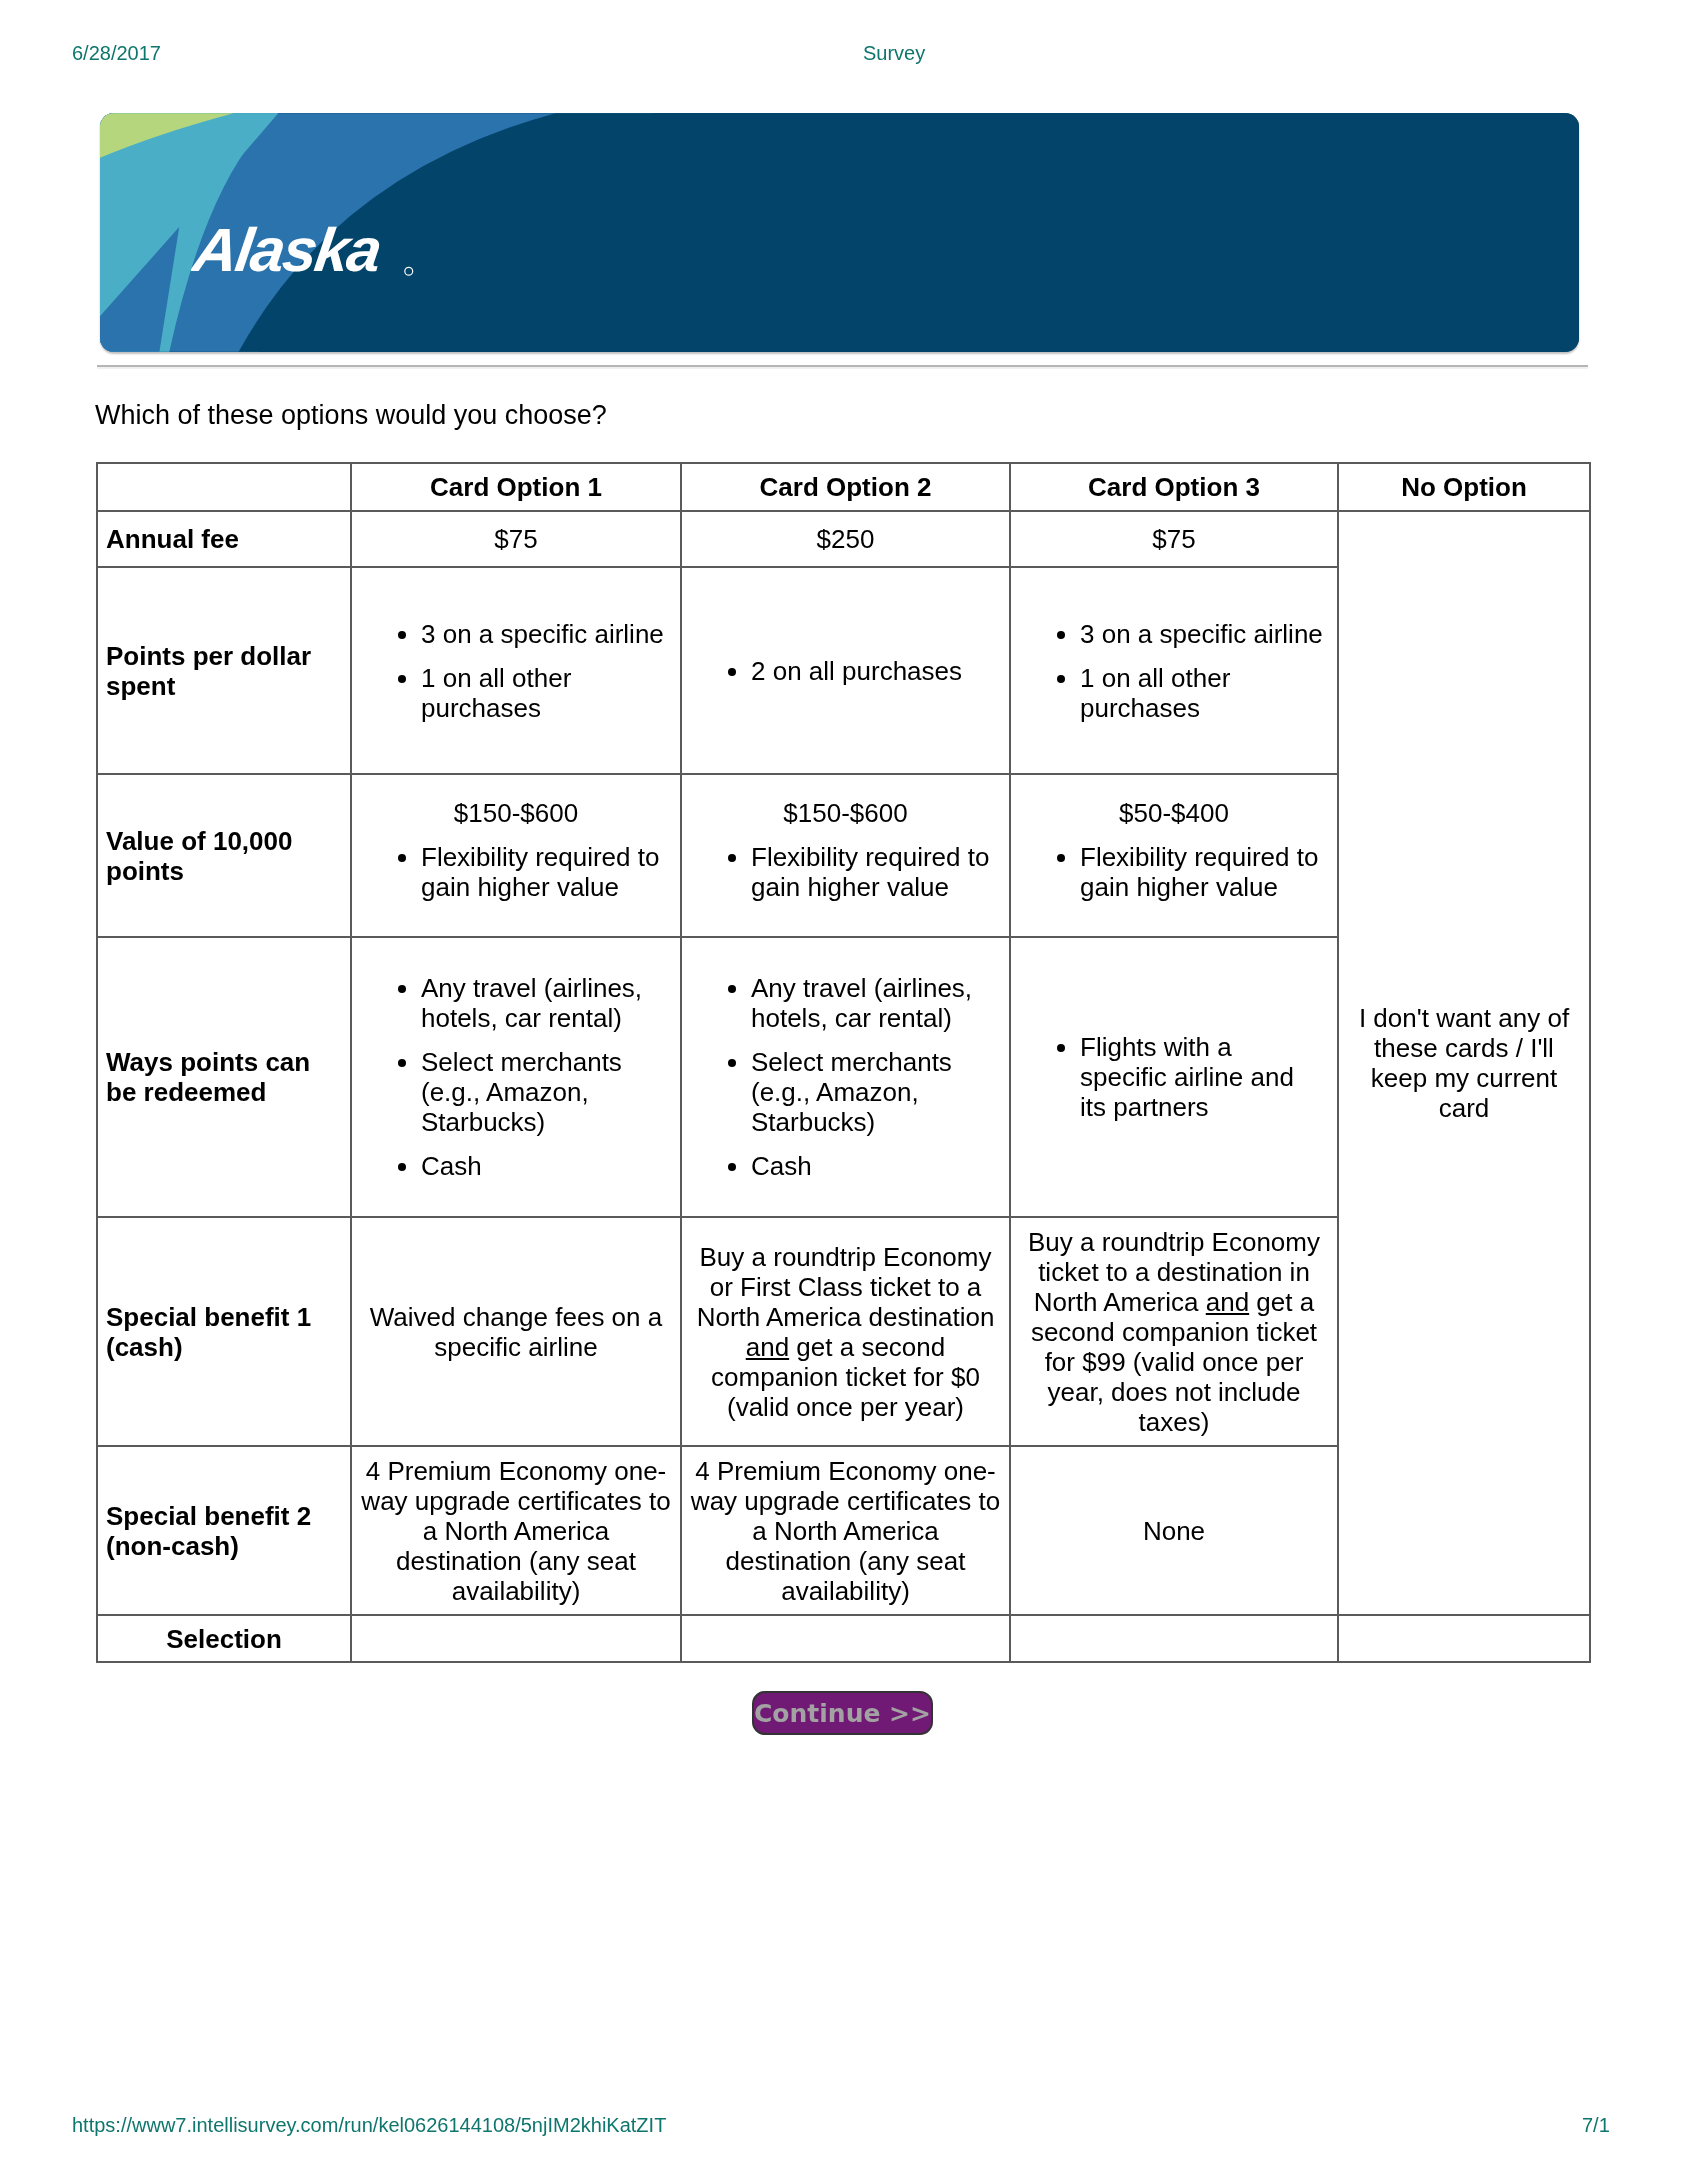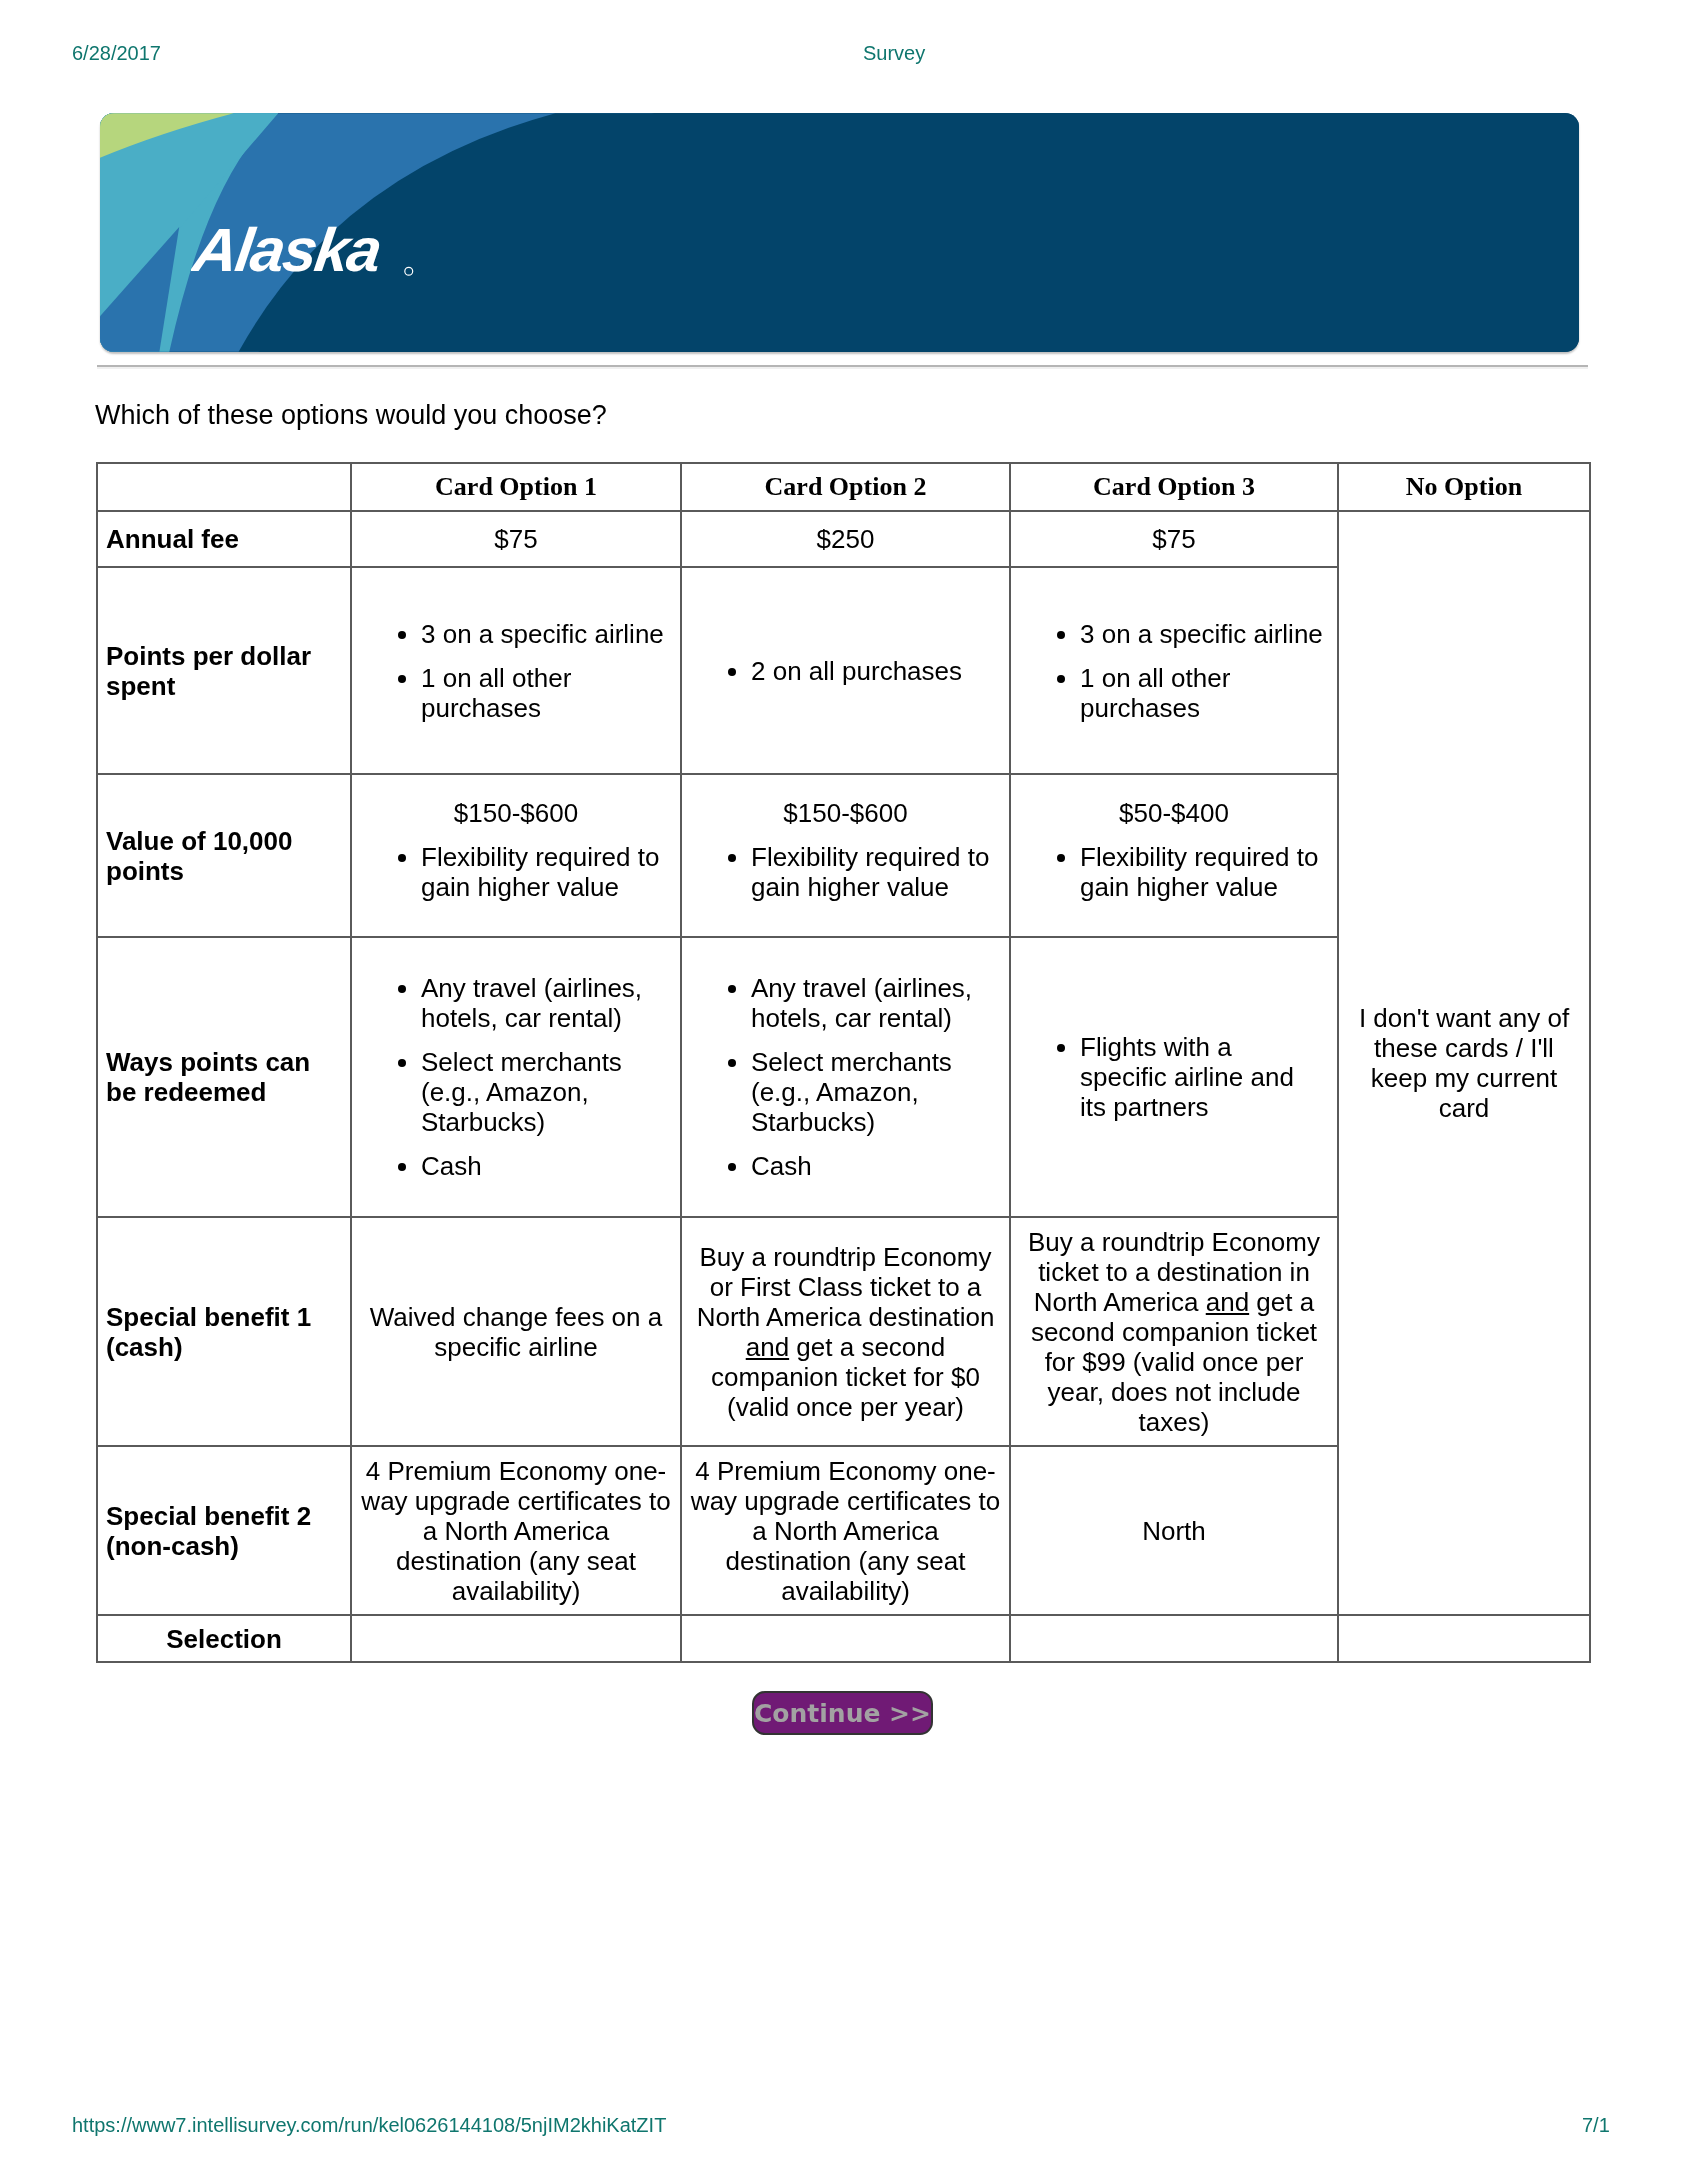--- a/index.html
+++ b/index.html
@@ -18,21 +18,21 @@
   #logo { position:absolute; left:91px; top:99px; }
 
   #divider { position:absolute; left:97px; top:365px; width:1491px; height:0;
              border-top:2px solid #b5b5b5; border-bottom:2px solid #f0f0f0; }
 
   #question { position:absolute; left:95px; top:398px; font-size:27px; line-height:34px; }
 
   table#options { position:absolute; left:96px; top:462px; border-collapse:collapse;
                   table-layout:fixed; width:1493px; font-size:26px; line-height:30px; }
   #options td, #options th { border:2px solid #5a5a5a; padding:0 8px; vertical-align:middle; }
-  #options th { font-weight:bold; text-align:center; height:44px;font-family:Liberation Serif, serif; }
+  #options th { font-weight:bold; text-align:center; height:44px; }
   #options td.label { font-weight:bold; text-align:left; padding-left:8px; }
   #options td.center { text-align:center; padding:0 6px; }
   #options ul { margin:0; padding-left:61px; padding-right:4px; }
   #options ul li { margin:14px 0; }
   #options .range { text-align:center; margin-top:2px; margin-bottom:6px; }
   #options .range + ul li { margin-top:14px; }
   .u { text-decoration:underline; }
   #options td.selection-label { text-align:center; font-weight:bold; }
 
   #continue { position:absolute; left:752px; top:1691px; width:181px; height:44px;
@@ -154,21 +154,21 @@
   <tr style="height:229px">
     <td class="label">Special benefit 1 (cash)</td>
     <td class="center">Waived change fees on a specific airline</td>
     <td class="center"><span>Buy a roundtrip Economy or First Class ticket to a North America destination </span><span class="u">and</span><span> get a second companion ticket for $0 (valid once per year)</span></td>
     <td class="center"><span>Buy a roundtrip Economy ticket to a destination in North America </span><span class="u">and</span><span> get a second companion ticket for $99 (valid once per year, does not include taxes)</span></td>
   </tr>
   <tr style="height:169px">
     <td class="label">Special benefit 2 (non-cash)</td>
     <td class="center">4 Premium Economy one-way upgrade certificates to a North America destination (any seat availability)</td>
     <td class="center">4 Premium Economy one-way upgrade certificates to a North America destination (any seat availability)</td>
-    <td class="center">North</td>
+    <td class="center">None</td>
   </tr>
   <tr style="height:47px">
     <td class="selection-label">Selection</td>
     <td></td>
     <td></td>
     <td></td>
     <td></td>
   </tr>
 </tbody>
   </table>

